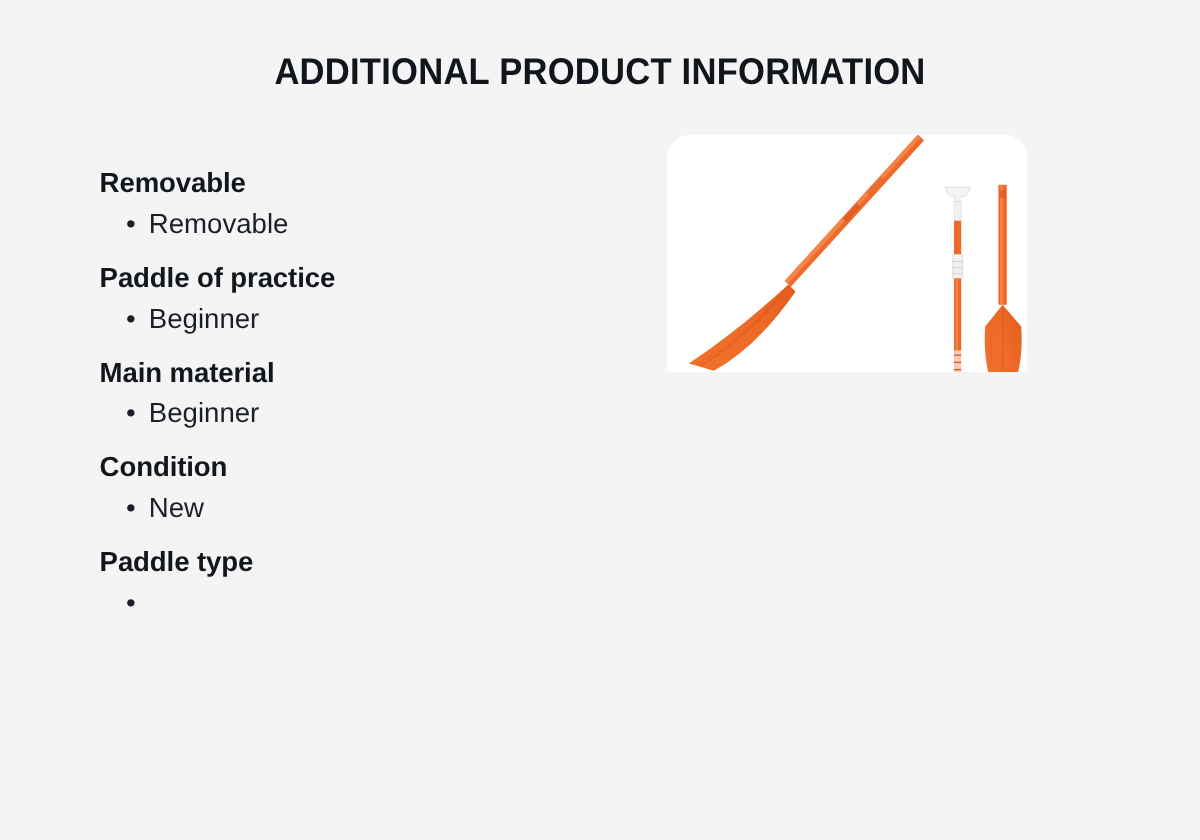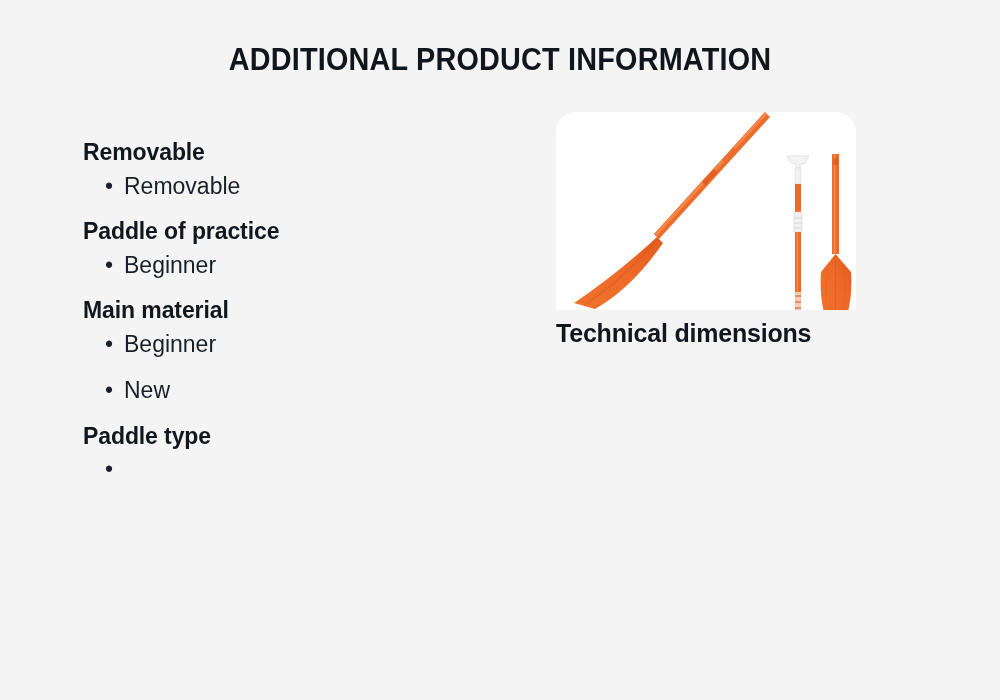--- a/index.html
+++ b/index.html
@@ -167,20 +167,21 @@
       <div class="spec-heading">Main material</div>
       <ul class="spec-values">
         <li class="spec-value">
           <span class="bullet">•</span>
           <span>Beginner</span>
         </li>
       </ul>
     </div>
 
     <div class="spec-block">
+      <div class="spec-heading">Condition</div>
       <ul class="spec-values">
         <li class="spec-value">
           <span class="bullet">•</span>
           <span>New</span>
         </li>
       </ul>
     </div>
 
     <div class="spec-block">
       <div class="spec-heading">Paddle type</div>
@@ -245,18 +246,17 @@
         <rect x="15" y="8" width="5" height="7" fill="#d9541c" opacity="0.6"></rect>
 
         <path d="M 17.5 104 L 33 122 Q 35 150 27 172 L 9 172 Q 1 150 3 122 Z" fill="url(#bladeGrad)"></path>
         <path d="M 17.5 106 L 17.5 172" stroke="#d9541c" stroke-width="1" opacity="0.5"></path>
         <path d="M 9 118 Q 6 146 11 170" stroke="#d9541c" stroke-width="0.7" fill="none" opacity="0.35"></path>
         <path d="M 26 118 Q 29 146 24 170" stroke="#d9541c" stroke-width="0.7" fill="none" opacity="0.35"></path>
       </svg>
 
     </div>
 
-    <div class="tech-title">Technical dimensions</div>
 
 
   </div>
 
 </div>
 
 </body></html>

